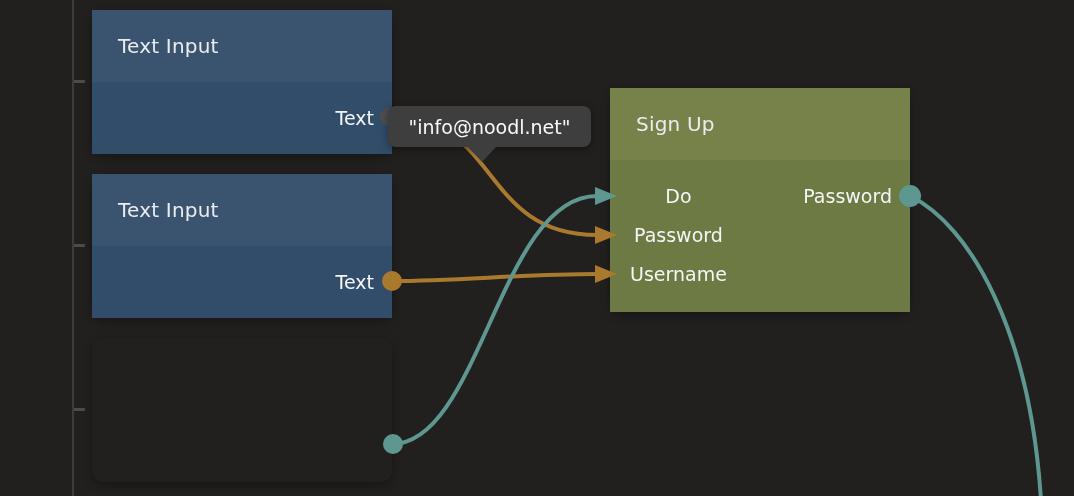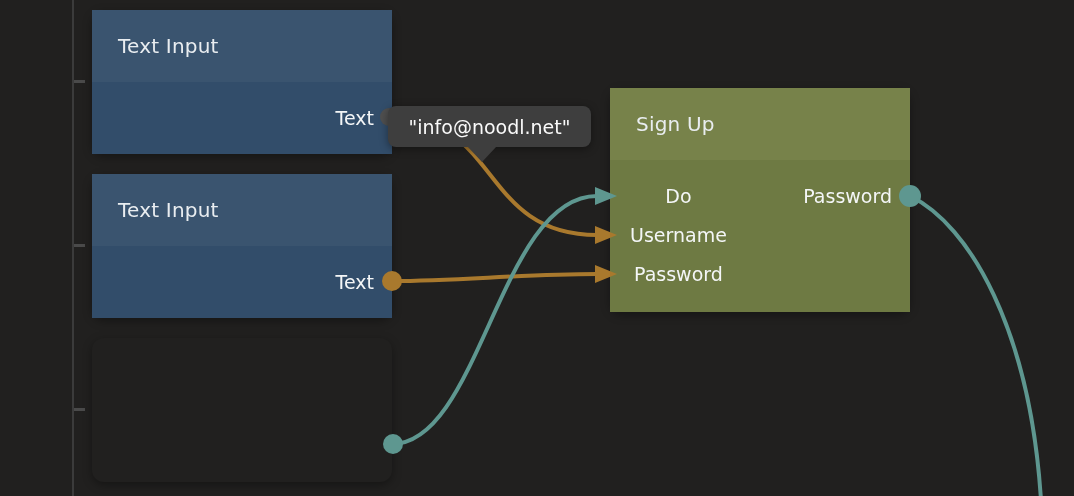--- a/index.html
+++ b/index.html
@@ -74,22 +74,22 @@
   </div>
 
   <div class="node blue node-3">
   </div>
 
   <div class="node green node-4">
     <div class="node-header">Sign Up</div>
     <div class="node-body">
       <div class="in-col">
         <div class="in-row">Do</div>
+        <div class="in-row">Password</div>
         <div class="in-row">Username</div>
-        <div class="in-row">Password</div>
       </div>
       <div class="out-col">
         <div class="out-row">Password</div>
       </div>
     </div>
   </div>
 
   <svg class="wires" viewBox="0 0 1074 496" xmlns="http://www.w3.org/2000/svg">
 
     <circle cx="389" cy="117" r="9" fill="#4f4f4f"></circle>

